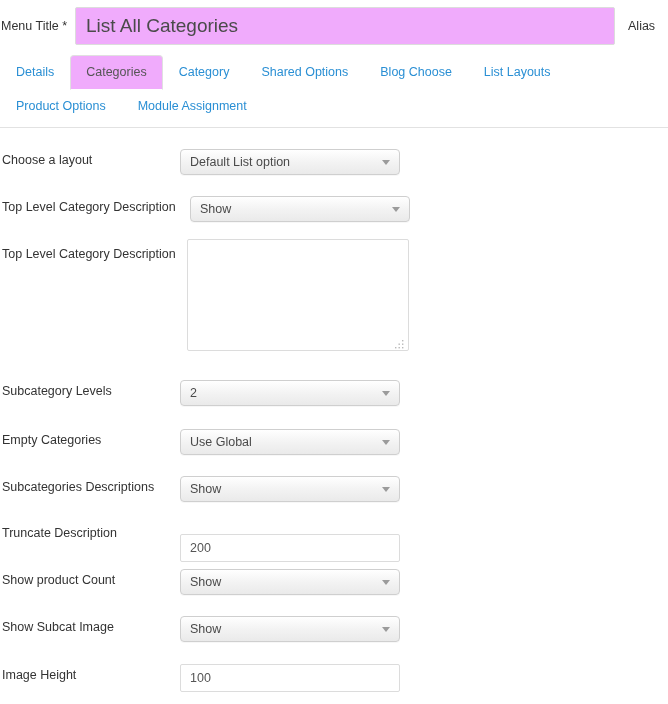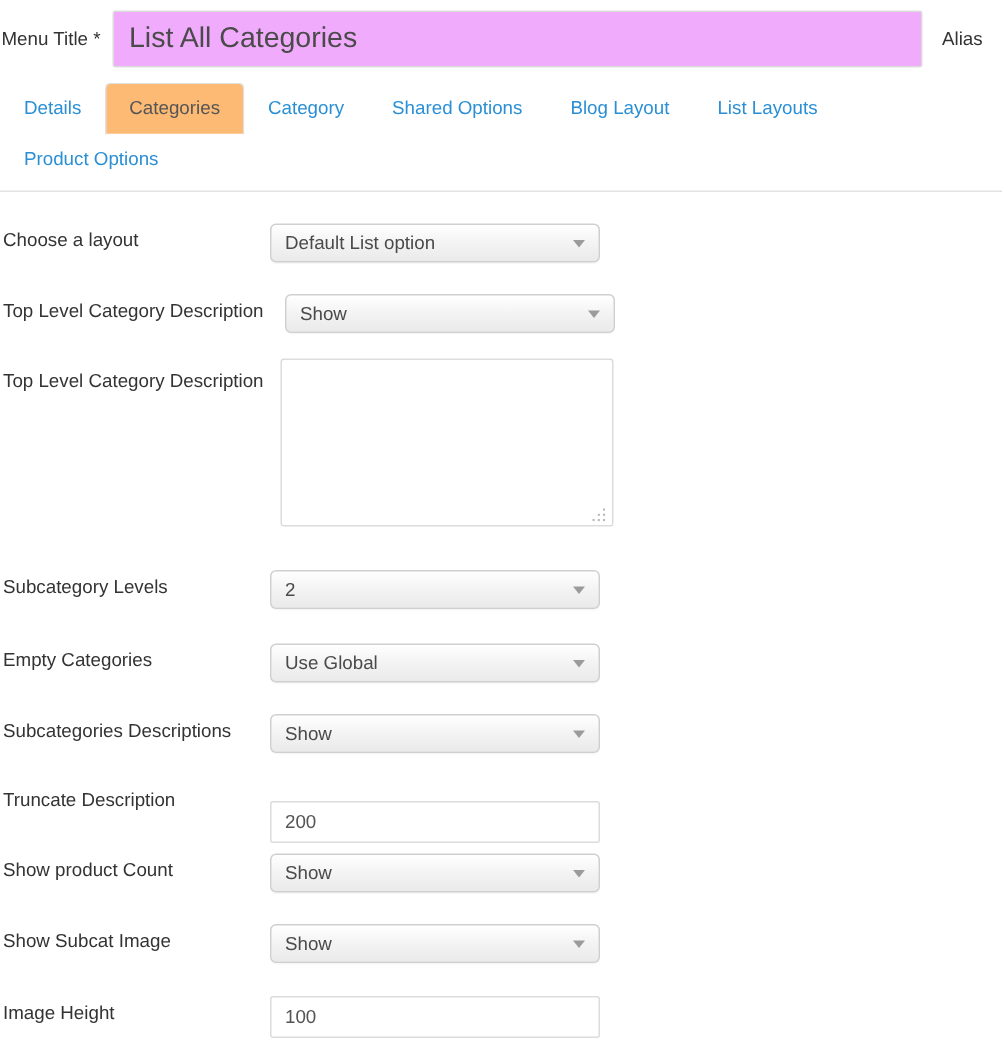--- a/index.html
+++ b/index.html
@@ -75,21 +75,21 @@
     white-space: nowrap;
     cursor: pointer;
     background: transparent;
     margin-bottom: -1px;
     user-select: none;
   }
   .tab.active {
     color: #555555;
     border-color: #e0e0e0;
     border-bottom-color: #ffffff;
-    background: #fdba74;
+    background: #f0abfc;
   }
 
   .tab-divider {
     position: absolute;
     left: 0; top: 127px;
     width: 668px;
     height: 1px;
     background: #e2e2e2;
   }
 
@@ -200,23 +200,24 @@
     <span class="title-label">Menu Title *</span>
     <input class="title-input" type="text" value="List All Categories" style="">
     <span class="alias-label">Alias</span>
   </div>
 
   <div class="tabs">
       <div class="tab">Details</div>
       <div class="tab active">Categories</div>
       <div class="tab">Category</div>
       <div class="tab">Shared Options</div>
-      <div class="tab">Blog Layout</div>
+      <div class="tab">Blog Choose</div>
       <div class="tab">List Layouts</div>
       <div class="tab">Product Options</div>
+      <div class="tab">Module Assignment</div>
     </div>
   <div class="tab-divider"></div>
 
   <div class="form" style="position: absolute;">
       <div class="row" style="position: absolute; left: 0px; top: 0px; width: 668px;">
         <span class="ctl-label">Choose a layout</span>
         <div class="ctl-wrap" style="left: 180px; top: 6px;">
           <div class="select" style="width: 220px;">
             <span>Default List option</span>
             <span class="caret"></span>

